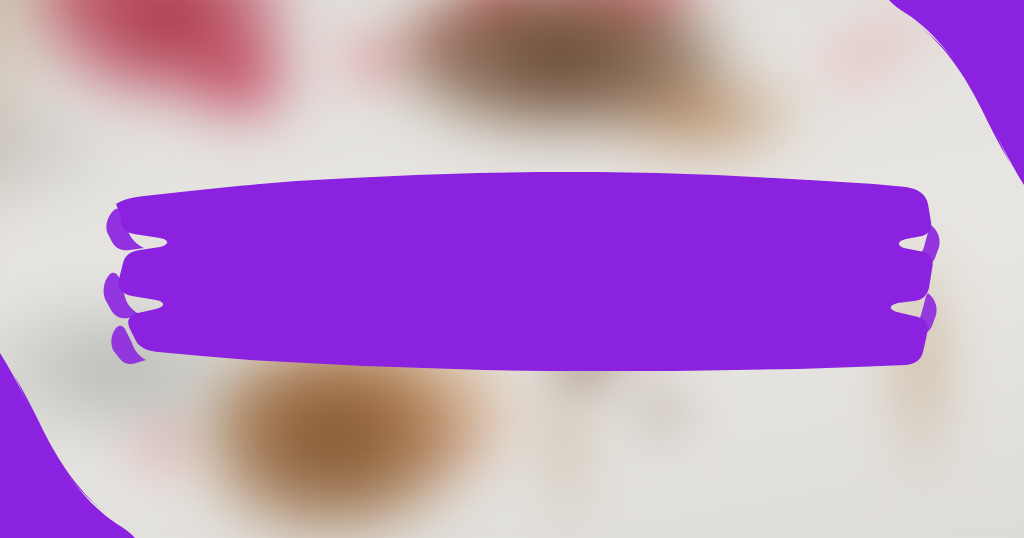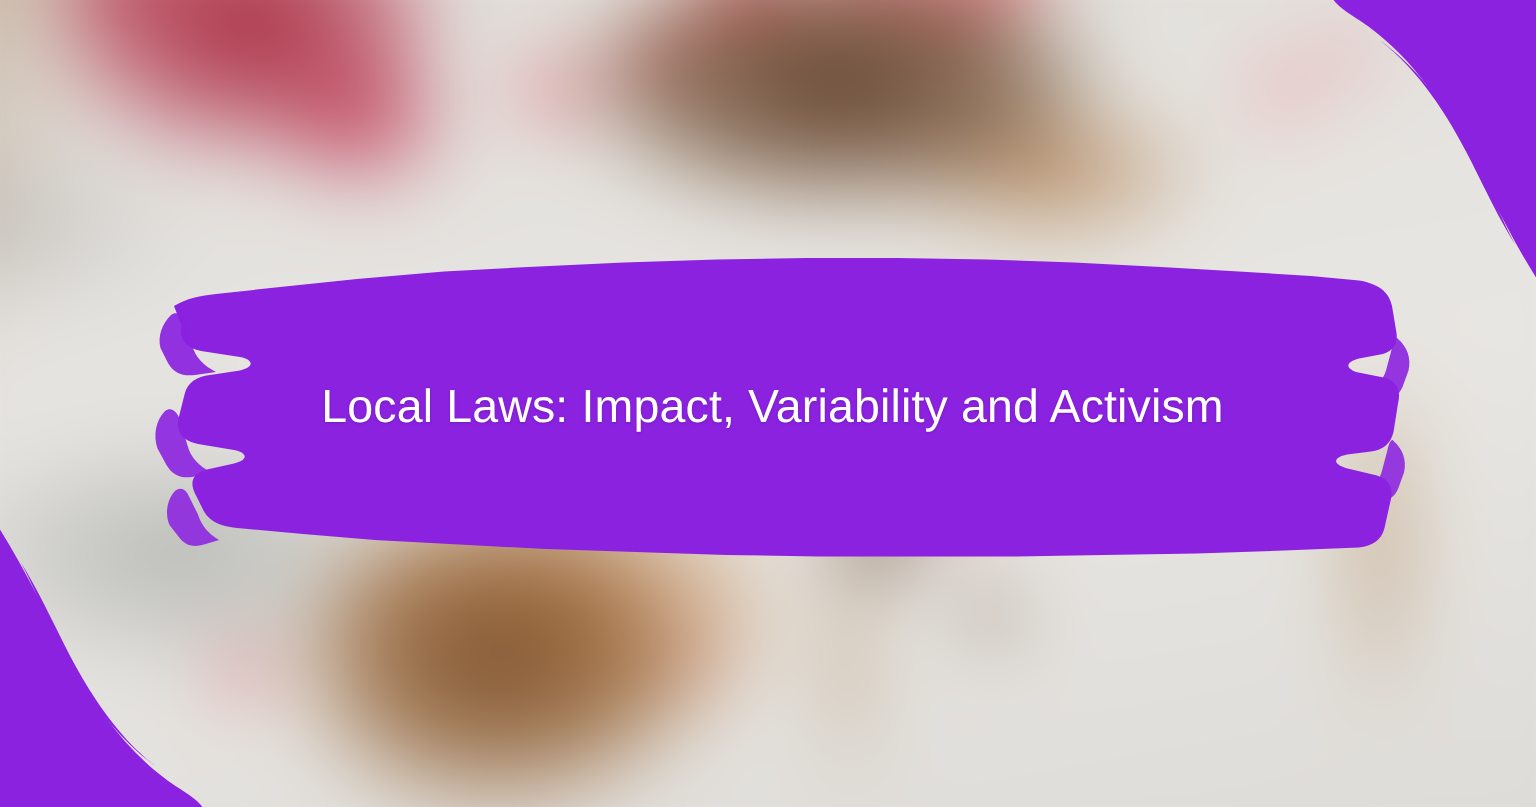--- a/index.html
+++ b/index.html
@@ -161,15 +161,14 @@
         L 60,194 C 53,190 48,184 46,177 L 40,165 C 38,160 34,158 30,162 Z"></path>
       <path fill="#8b22e0" opacity="0.9" d="
         M 846,60 C 852,65 855,73 853,81 L 849,92 C 846,99 840,101 833,100
         L 822,98 C 830,94 836,88 838,81 L 842,66 C 843,61 845,58 846,60 Z"></path>
       <path fill="#8b22e0" opacity="0.88" d="
         M 843,128 C 849,133 852,141 850,149 L 846,160 C 843,167 837,169 830,168
         L 819,166 C 827,162 833,156 835,149 L 839,134 C 840,129 842,126 843,128 Z"></path>
     </svg>
   </div>
 
-  <div class="title">Local Laws: Impact, Variability and Activism</div>
 
 </div>
 
 </body></html>

